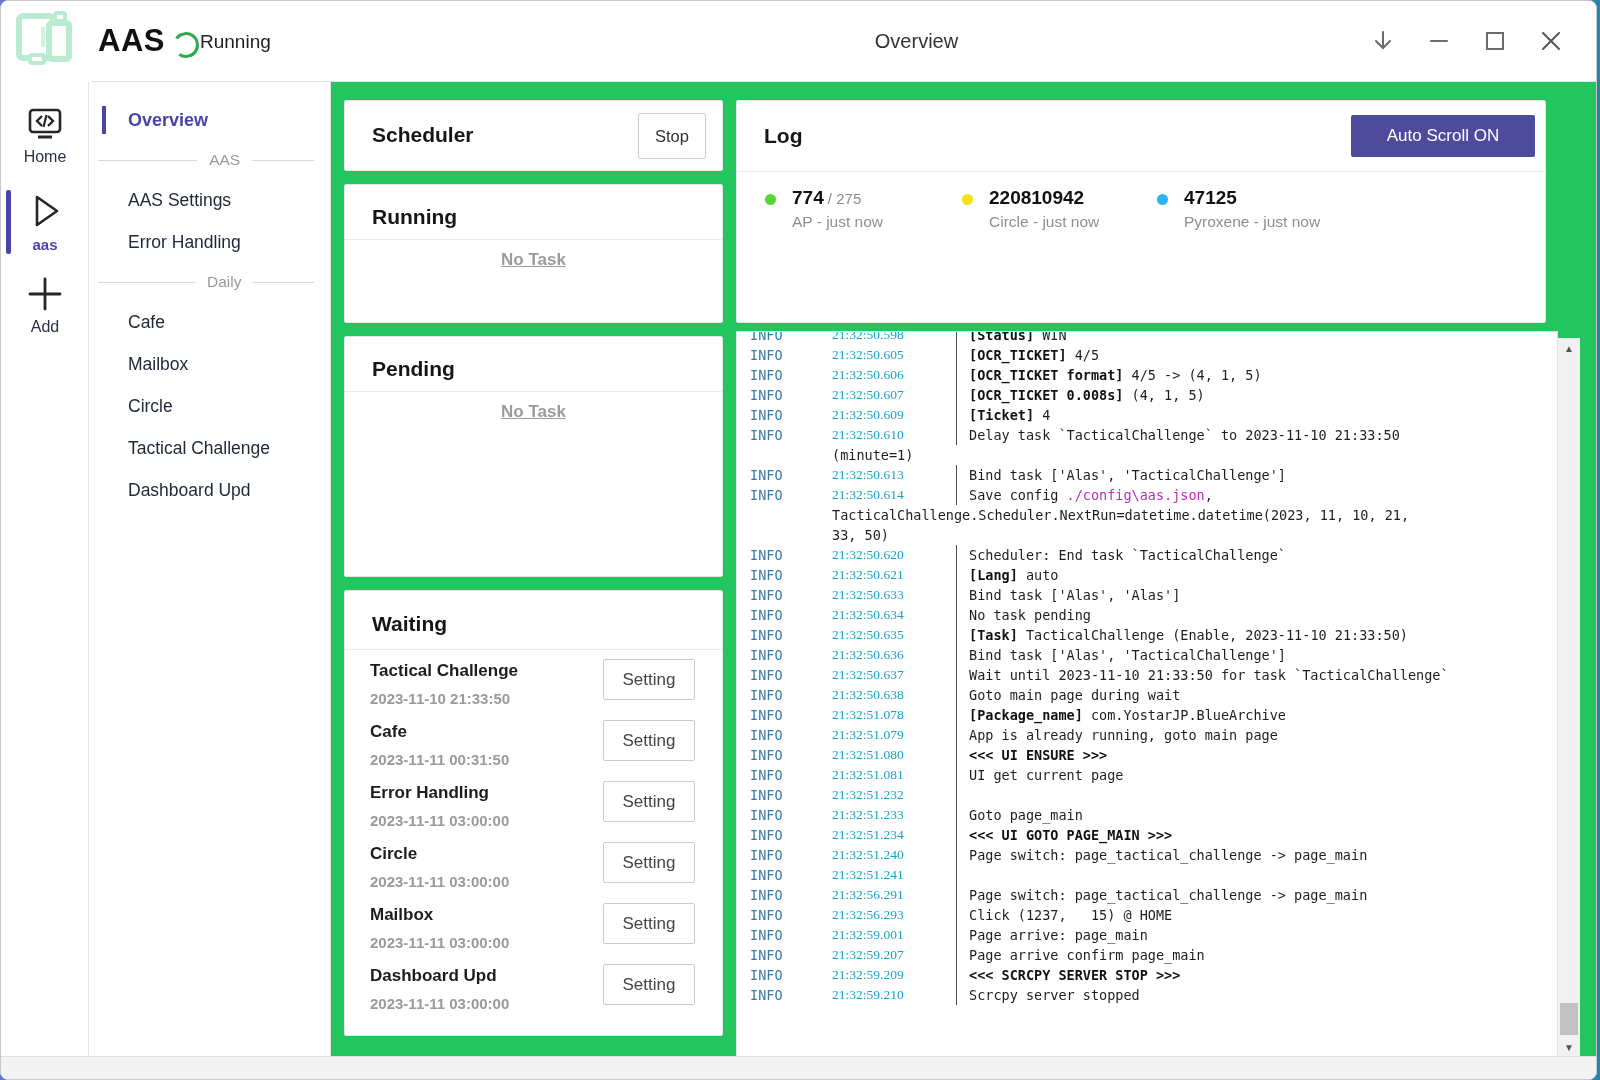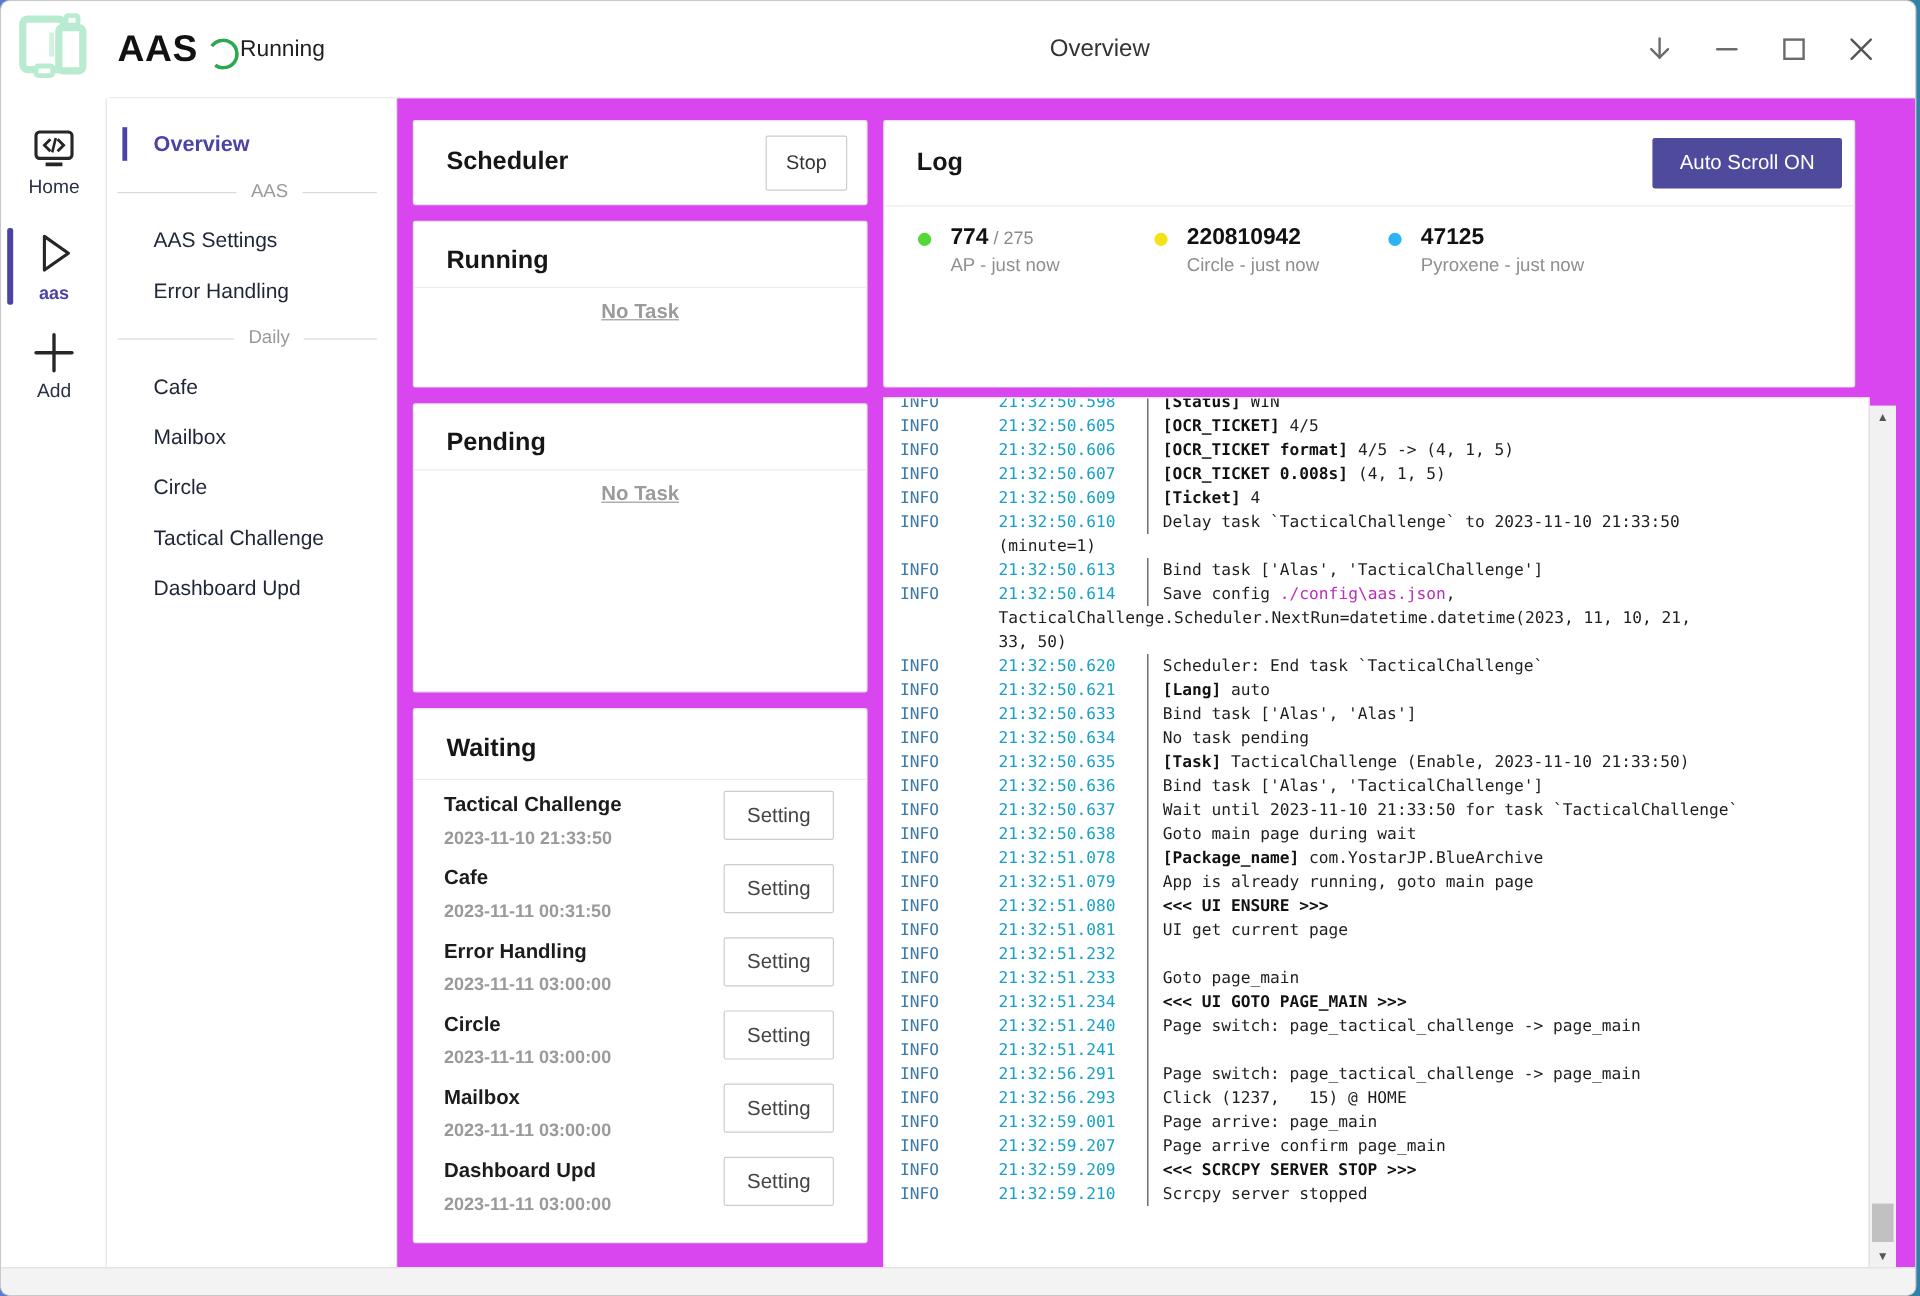--- a/index.html
+++ b/index.html
@@ -35,50 +35,50 @@
   .sidebar{position:absolute;left:89px;top:81px;width:241px;bottom:22px;background:#fff;border-right:1px solid #e2e2e2;box-sizing:border-box;padding-top:17px;}
   .side-item{position:relative;height:42px;display:flex;align-items:center;padding-left:38px;font-size:17.5px;color:#1f2637;cursor:pointer;}
   .side-item.active{color:#4b43a5;font-weight:bold;font-size:18px;}
   .side-item.active .side-bar{position:absolute;left:12px;top:7px;bottom:7px;width:4px;background:#4b43a5;}
   .side-div{height:38px;display:flex;align-items:center;padding:0 16px 0 8px;}
   .side-div .dline{height:1px;background:#d9d9d9;}
   .side-div .dl1{flex:1.25;}
   .side-div .dl2{flex:0.78;}
   .side-div .dlabel{margin:0 12px;font-size:15.5px;color:#9a9a9a;}
   
-  .main{position:absolute;left:330px;top:81px;right:0;bottom:22px;background:#d946ef;}
+  .main{position:absolute;left:330px;top:81px;right:0;bottom:22px;background:#22c55e;}
   .card{position:absolute;background:#fff;border:1px solid #e4e4e4;border-radius:2px;box-sizing:border-box;}
   .card-title{position:absolute;left:27px;font-size:21px;font-weight:bold;color:#161616;}
   .card-div{position:absolute;left:0;right:0;height:1px;background:#ebebeb;}
   .no-task{position:absolute;left:0;right:0;text-align:center;font-size:17px;color:#9b9b9b;font-weight:bold;text-decoration:underline;}
   .btn{background:#fff;border:1px solid #ccc;border-radius:2px;color:#333;
        font-family:"Liberation Sans",sans-serif;font-size:16.5px;cursor:pointer;}
   
   .stop-btn{position:absolute;right:16px;top:12px;width:68px;height:46px;}
   
   .wlist{position:absolute;left:0;right:0;top:66px;}
   .wrow{position:relative;height:61px;}
   .wname{position:absolute;left:25px;top:4px;font-size:17px;font-weight:bold;color:#1c1c1c;}
   .wtime{position:absolute;left:25px;top:33px;font-size:15px;font-weight:bold;color:#9a9a9a;}
   .setting-btn{position:absolute;right:27px;top:2px;width:92px;height:41px;font-size:17px;color:#444;}
   
-  .autoscroll-btn{position:absolute;right:10px;top:14px;width:158px;height:42px;background:#4f4b9c;
+  .autoscroll-btn{position:absolute;right:10px;top:14px;width:184px;height:42px;background:#4f4b9c;
       color:#fff;border:none;border-radius:2px;font-family:"Liberation Sans",sans-serif;font-size:17px;cursor:pointer;}
   .stat{position:absolute;top:86px;}
   .stat .dot{position:absolute;left:0;top:7px;width:11px;height:11px;border-radius:50%;}
   .stat .sval{position:absolute;left:27px;top:0;white-space:nowrap;font-size:19px;font-weight:bold;color:#111;}
   .stat .sval .stotal{font-size:15px;font-weight:normal;color:#8a8a8a;}
   .stat .scap{position:absolute;left:27px;top:26px;white-space:nowrap;font-size:15.5px;color:#8f8f8f;}
   
   .logpanel{position:absolute;left:405px;top:249px;width:822px;height:727px;background:#fff;
       border:1px solid #e2e2e2;box-sizing:border-box;overflow:hidden;}
   .loginner{margin-top:-7px;padding-left:13px;font-family:"DejaVu Sans Mono",monospace;font-size:13.5px;}
   .lrow{display:flex;height:20px;line-height:20px;white-space:pre;}
   .lrow .lv{width:82px;color:#3a78a6;flex:none;}
-  .lrow .tm{width:123px;color:#18a2c8;flex:none;}
+  .lrow .tm{width:123px;color:#18a2c8;flex:none;font-family:Liberation Serif, serif;}
   .lrow .sep{width:14px;flex:none;position:relative;}
   .lrow .sep::before{content:'';position:absolute;left:1px;top:0;bottom:0;border-left:1.5px solid #4a4a4a;}
   .lrow .msg{flex:1;color:#1e1e1e;overflow:hidden;}
   .s-b{font-weight:bold;color:#111;}
   .s-p{color:#bb2dbb;}
   
   .vscroll{position:absolute;left:1227px;top:256px;width:22px;height:719px;background:#f1f1f1;}
   .vscroll .arr{position:absolute;left:0;width:22px;height:20px;display:flex;align-items:center;justify-content:center;
       font-size:10px;color:#555;cursor:pointer;}
   .vscroll .arr.up{top:0;} .vscroll .arr.down{bottom:0;}

